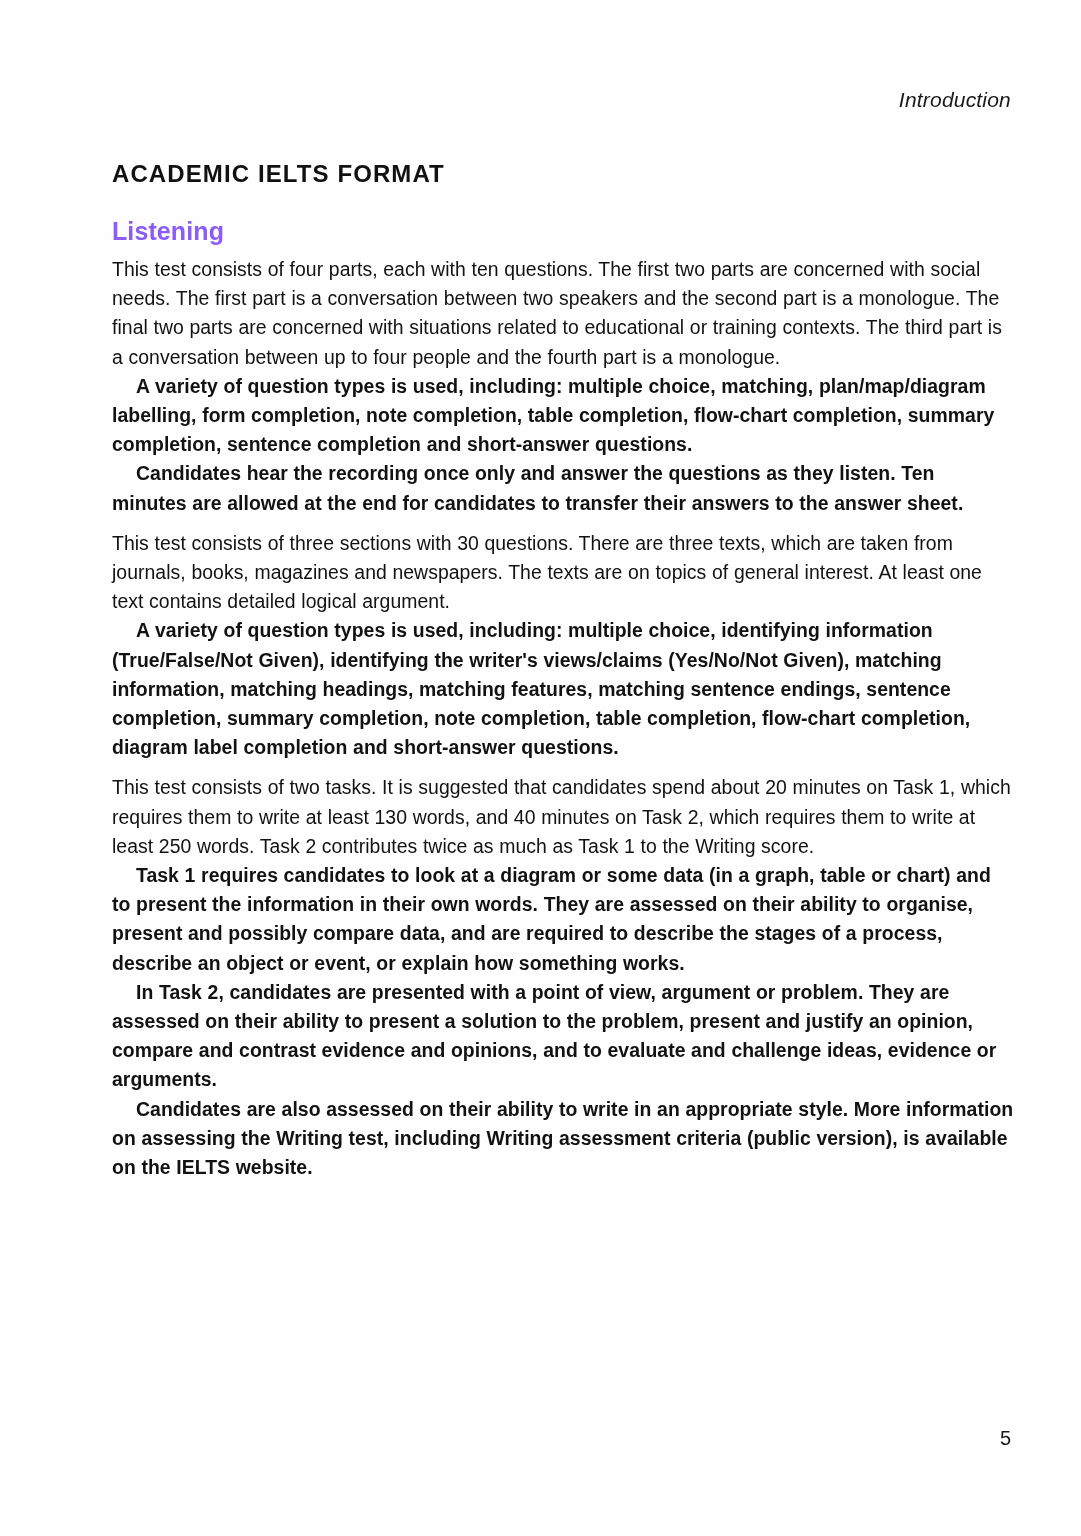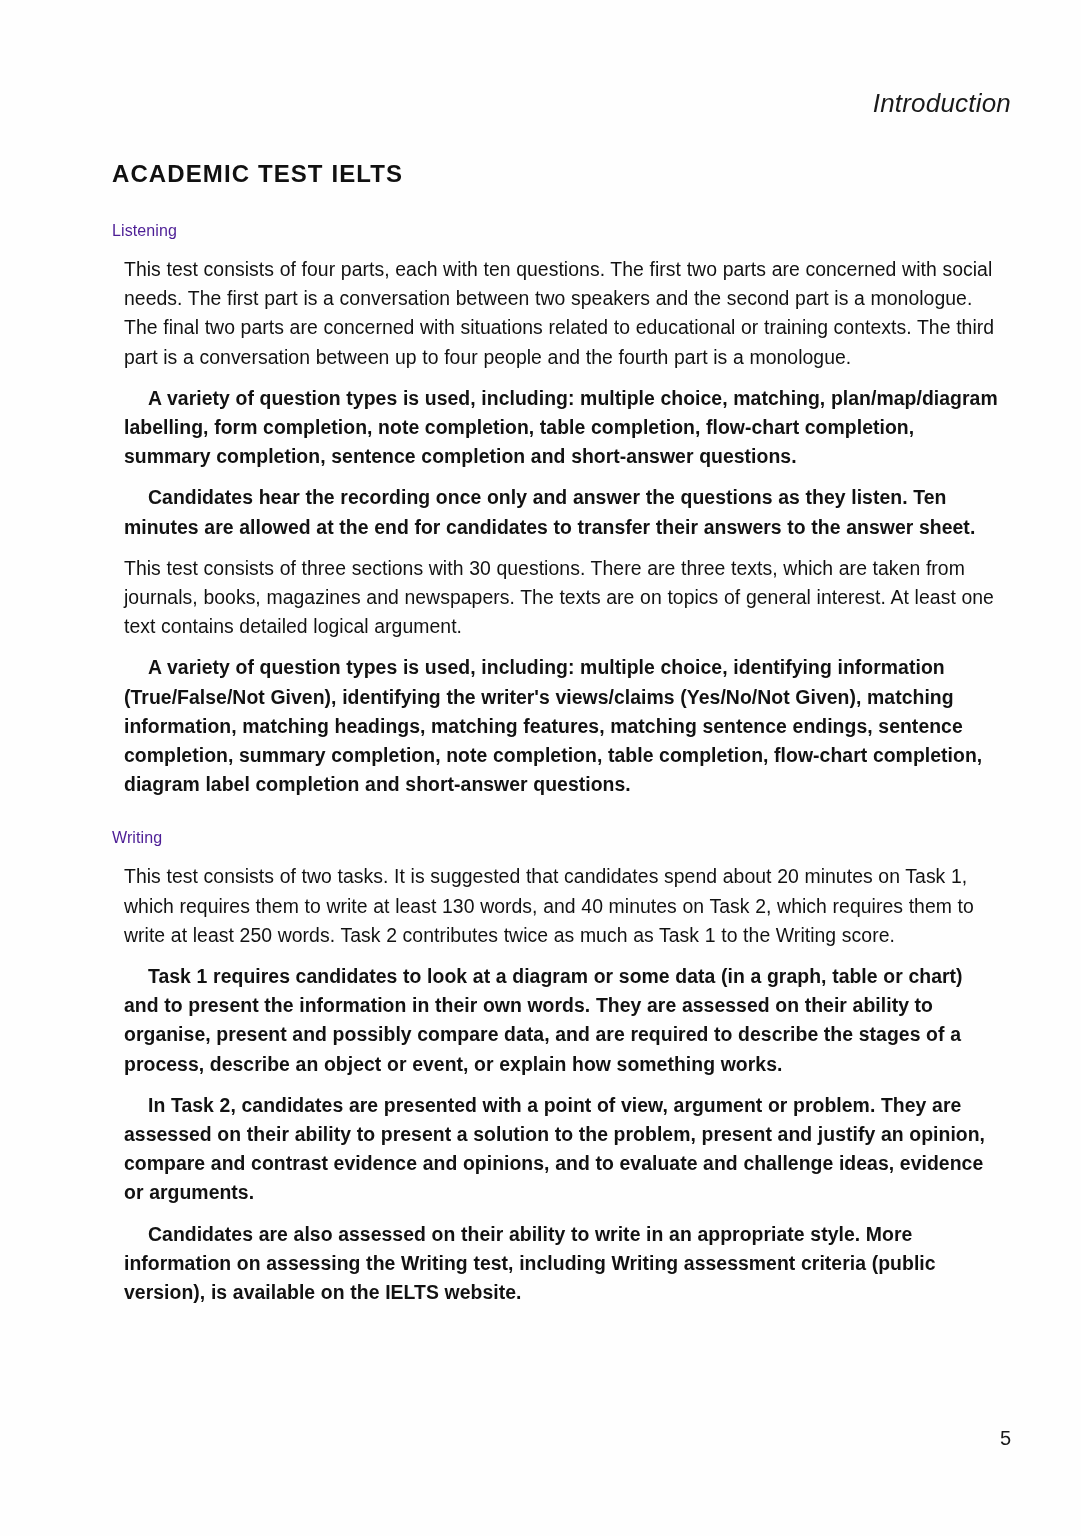--- a/index.html
+++ b/index.html
@@ -20,21 +20,21 @@
     position: absolute;
     inset: 0;
     background: #fefefe;
   }
 
   
   .running-head {
     position: absolute;
     top: 88px;
     right: 70px;
-    font-size: 26px;
+    font-size: 21px;
     font-style: italic;
     color: #1a1a1a;
     letter-spacing: 0.2px;
     white-space: nowrap;
   }
 
   
   .column {
     position: absolute;
     left: 112px;
@@ -46,33 +46,33 @@
     margin: 0 0 0 0;
     font-size: 24px;
     font-weight: bold;
     letter-spacing: 1.1px;
     color: #111111;
     line-height: 32px;
   }
 
   h2.section-heading {
     margin: 26px 0 0 0;
-    font-size: 16px;
-    font-weight: normal;
+    font-size: 25px;
+    font-weight: bold;
     letter-spacing: 0.1px;
-    color: #4c1d95;
+    color: #8b5cf6;
     line-height: 26px;
   }
 
   h2.section-heading.first {
     margin-top: 28px;
   }
 
   p.body-text {
-    margin: 12px;
+    margin: 0;
     font-size: 19.4px;
     line-height: 29.2px;
     color: #121212;
     text-align: left;
     letter-spacing: 0.05px;
     word-spacing: 0.2px;
   }
 
   p.body-text.lead {
     margin-top: 11px;
@@ -96,31 +96,30 @@
 </style>
 </head>
 <body>
 
 <div class="page">
 
   <div class="running-head">Introduction</div>
 
   <div class="column">
 
-    <h1 class="doc-title">ACADEMIC TEST IELTS</h1>
+    <h1 class="doc-title">ACADEMIC IELTS FORMAT</h1>
 
     <h2 class="section-heading first">Listening</h2>
     <p class="body-text lead">This test consists of four parts, each with ten questions. The first two parts are concerned with social needs. The first part is a conversation between two speakers and the second part is a monologue. The final two parts are concerned with situations related to educational or training contexts. The third part is a conversation between up to four people and the fourth part is a monologue.</p>
     <p class="body-text cont">A variety of question types is used, including: multiple choice, matching, plan/map/diagram labelling, form completion, note completion, table completion, flow-chart completion, summary completion, sentence completion and short-answer questions.</p>
     <p class="body-text cont">Candidates hear the recording once only and answer the questions as they listen. Ten minutes are allowed at the end for candidates to transfer their answers to the answer sheet.</p>
 
     <p class="body-text lead">This test consists of three sections with 30 questions. There are three texts, which are taken from journals, books, magazines and newspapers. The texts are on topics of general interest. At least one text contains detailed logical argument.</p>
     <p class="body-text cont">A variety of question types is used, including: multiple choice, identifying information (True/False/Not Given), identifying the writer's views/claims (Yes/No/Not Given), matching information, matching headings, matching features, matching sentence endings, sentence completion, summary completion, note completion, table completion, flow-chart completion, diagram label completion and short-answer questions.</p>
 
-    <h2 class="section-heading">Writing</h2>
     <p class="body-text lead">This test consists of two tasks. It is suggested that candidates spend about 20 minutes on Task 1, which requires them to write at least 130 words, and 40 minutes on Task 2, which requires them to write at least 250 words. Task 2 contributes twice as much as Task 1 to the Writing score.</p>
     <p class="body-text cont">Task 1 requires candidates to look at a diagram or some data (in a graph, table or chart) and to present the information in their own words. They are assessed on their ability to organise, present and possibly compare data, and are required to describe the stages of a process, describe an object or event, or explain how something works.</p>
     <p class="body-text cont">In Task 2, candidates are presented with a point of view, argument or problem. They are assessed on their ability to present a solution to the problem, present and justify an opinion, compare and contrast evidence and opinions, and to evaluate and challenge ideas, evidence or arguments.</p>
     <p class="body-text cont">Candidates are also assessed on their ability to write in an appropriate style. More information on assessing the Writing test, including Writing assessment criteria (public version), is available on the IELTS website.</p>
 
   </div>
 
   <div class="folio">5</div>
 
 </div>

